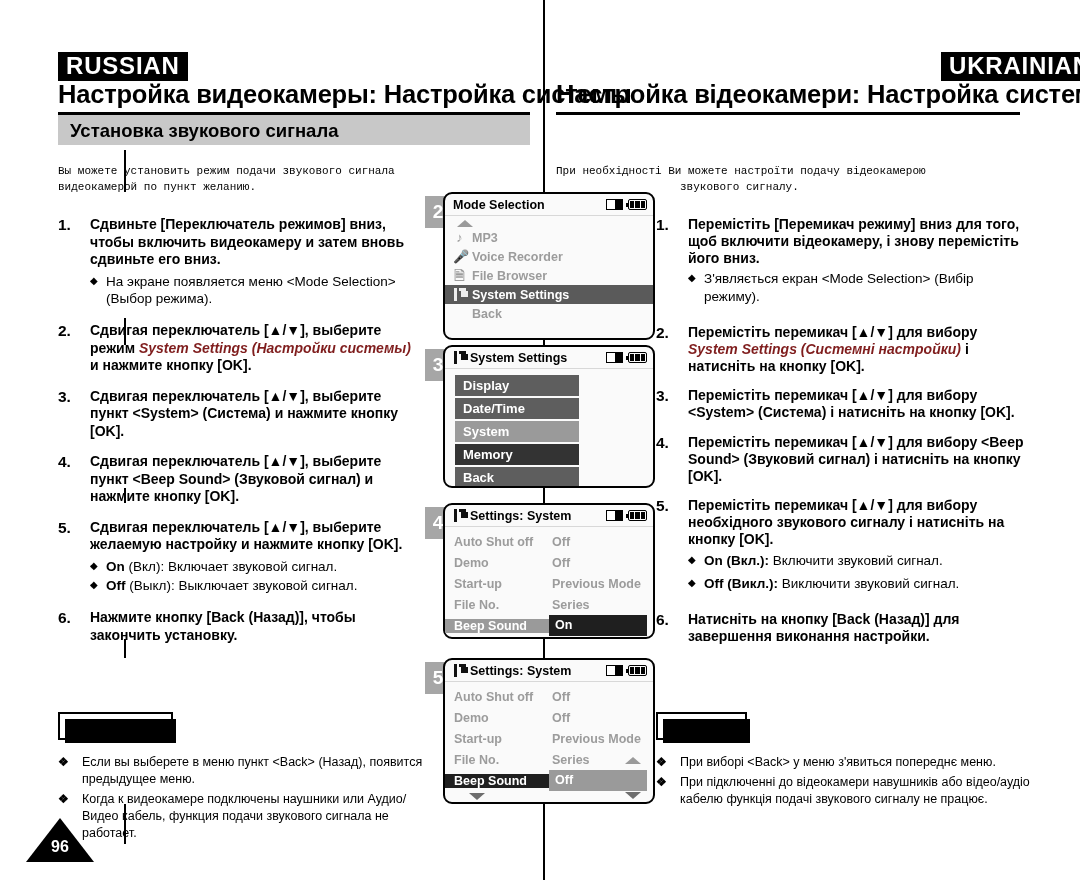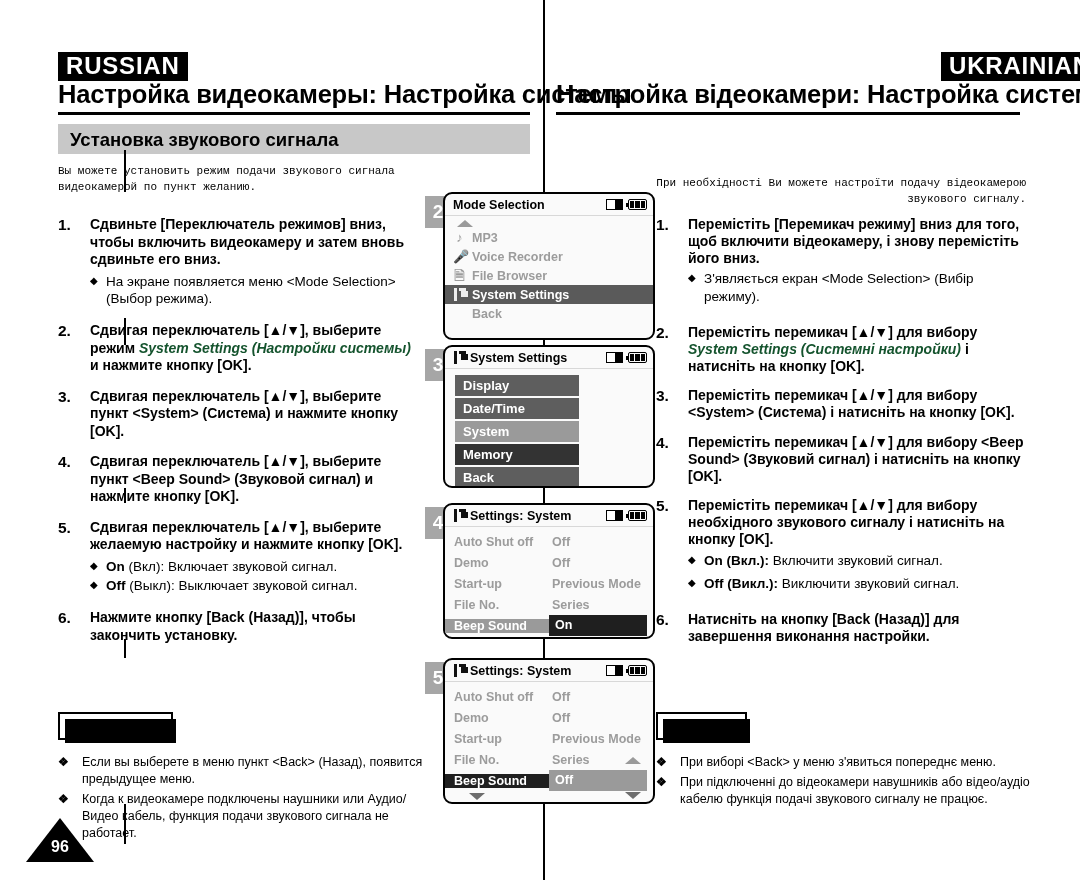--- a/index.html
+++ b/index.html
@@ -57,40 +57,40 @@
     top: 112px;
   }
   #rule-ru { left: 58px; width: 472px; }
   #rule-uk { left: 556px; width: 464px; }
 
   
   .section-banner {
     position: absolute;
     height: 30px;
     background: #c8c8c8;
-    top: 124px;
+    top: 115px;
   }
   #banner-ru { left: 58px; width: 472px; }
   #banner-uk { left: 556px; width: 464px; }
   .section-banner span {
     display: block;
     font-weight: bold;
     font-size: 18.5px;
     padding: 5px 0 0 12px;
   }
 
   
   .intro {
     position: absolute;
     font-size: 11px;
     line-height: 1.42;
     font-family: Liberation Mono, monospace;
   }
   #intro-ru { left: 58px; top: 164px; width: 400px; }
-  #intro-uk { left: 556px; top: 176px; width: 470px; text-align: right; }
+  #intro-uk { left: 556px; top: 164px; width: 470px; }
   #intro-uk .l2 { padding-left: 124px; }
 
   
   .steps { position: absolute; }
   #steps-ru { left: 58px; top: 216px; width: 360px; }
   #steps-uk { left: 656px; top: 216px; width: 372px; }
 
   .step { display: flex; margin-bottom: 13px; }
   .step-num {
     font-weight: bold;
@@ -101,21 +101,21 @@
   .step-body { flex: 1 1 auto; }
   .step-text {
     font-weight: bold;
     font-size: 14px;
     line-height: 1.25;
   }
   #steps-uk .step-text { line-height: 1.2; }
   .step-text .ital-grey {
     font-style: italic;
     font-weight: bold;
-    color: #14532d;
+    color: #7f1d1d;
   }
 
   
   .sub-list { margin-top: 4px; }
   .sub-item {
     display: flex;
     font-size: 13.5px;
     line-height: 1.28;
     margin-bottom: 2px;
     font-weight: normal;

